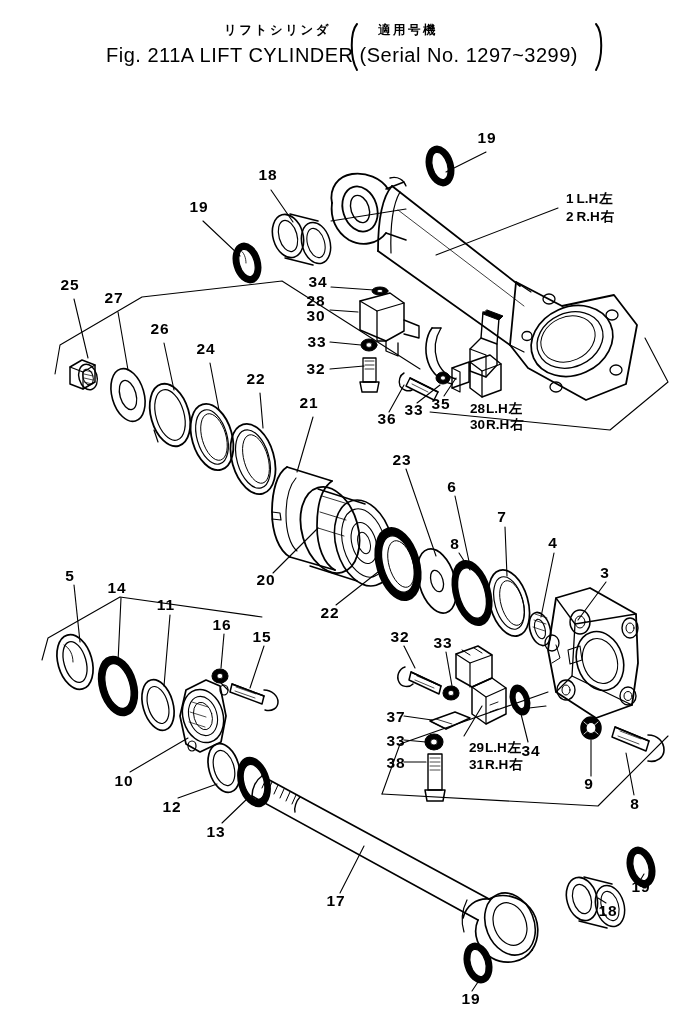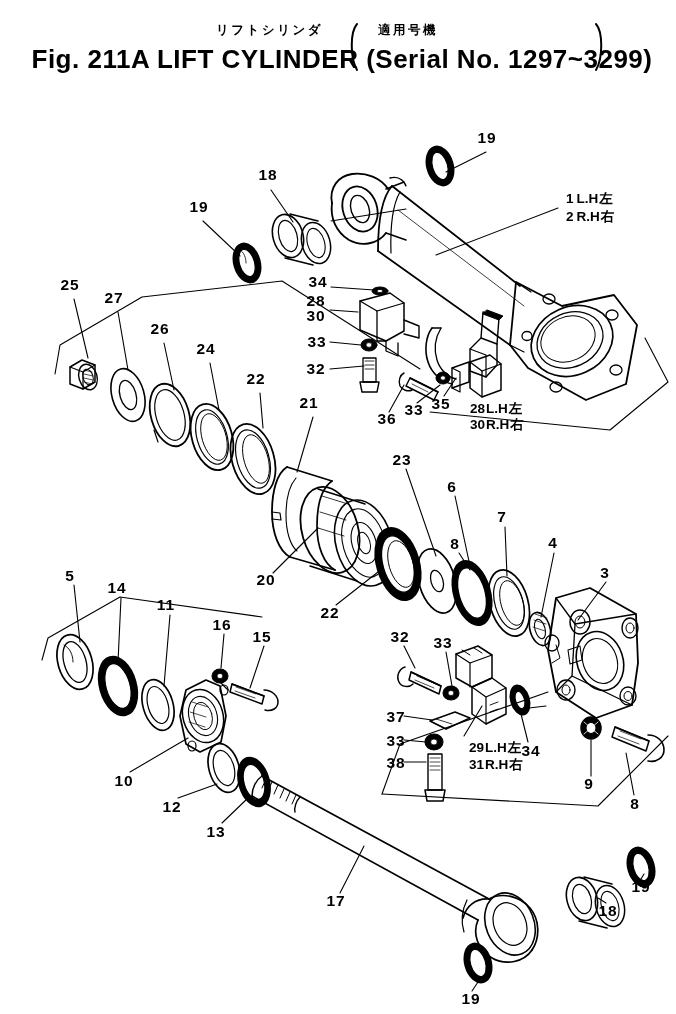--- a/index.html
+++ b/index.html
@@ -1,33 +1,33 @@
 <!DOCTYPE html>
 <html><head>
 <meta charset="utf-8">
 <style>
   html,body{margin:0;padding:0;background:#fff;}
   body{width:676px;height:1014px;overflow:hidden;
        font-family:"Liberation Sans","DejaVu Sans",sans-serif;color:#000;}
   #page{position:relative;width:676px;height:1014px;background:#fff;}
   #diagram{position:absolute;left:0;top:0;width:676px;height:1014px;}
   .ttl{position:absolute;text-align:center;white-space:nowrap;}
-  #ttl-en{left:8px;right:0;top:44px;font-size:26px;font-weight:700;letter-spacing:0.5px;}
+  #ttl-en{left:8px;right:0;top:44px;font-size:20px;font-weight:400;letter-spacing:0.5px;}
   .jpwrap{position:absolute;top:22px;font-size:12.5px;font-weight:700;letter-spacing:2.5px;white-space:nowrap;}
   svg text{font-family:"Liberation Sans","DejaVu Sans",sans-serif;font-weight:700;
            fill:#000;stroke:none;}
   .num{font-size:15.5px;letter-spacing:1px;}
   .hand{font-size:13.5px;letter-spacing:0px;}
 </style>
 </head>
 <body>
 
 <div id="page">
 
-  <div class="jpwrap" id="jp-left" style="left:216px;">リフトシリンダ</div>
+  <div class="jpwrap" id="jp-left" style="left:224px;">リフトシリンダ</div>
   <div class="jpwrap" id="jp-right" style="left:378px;">適用号機</div>
   <div class="ttl" id="ttl-en">Fig. 211A   LIFT CYLINDER (Serial No. 1297~3299)</div>
 
   <svg id="diagram" viewBox="0 0 676 1014">
     <g fill="none" stroke="#000" stroke-width="1.5" stroke-linecap="round" stroke-linejoin="round">
 
       <path d="M357 24 C350 32 350 58 357 70" stroke-width="2"></path>
       <path d="M596 24 C603 32 603 58 596 70" stroke-width="2"></path>
 
       <path d="M332 203 C329 188 338 176 352 174 C366 172 381 178 388 189" stroke-width="1.8"></path>

